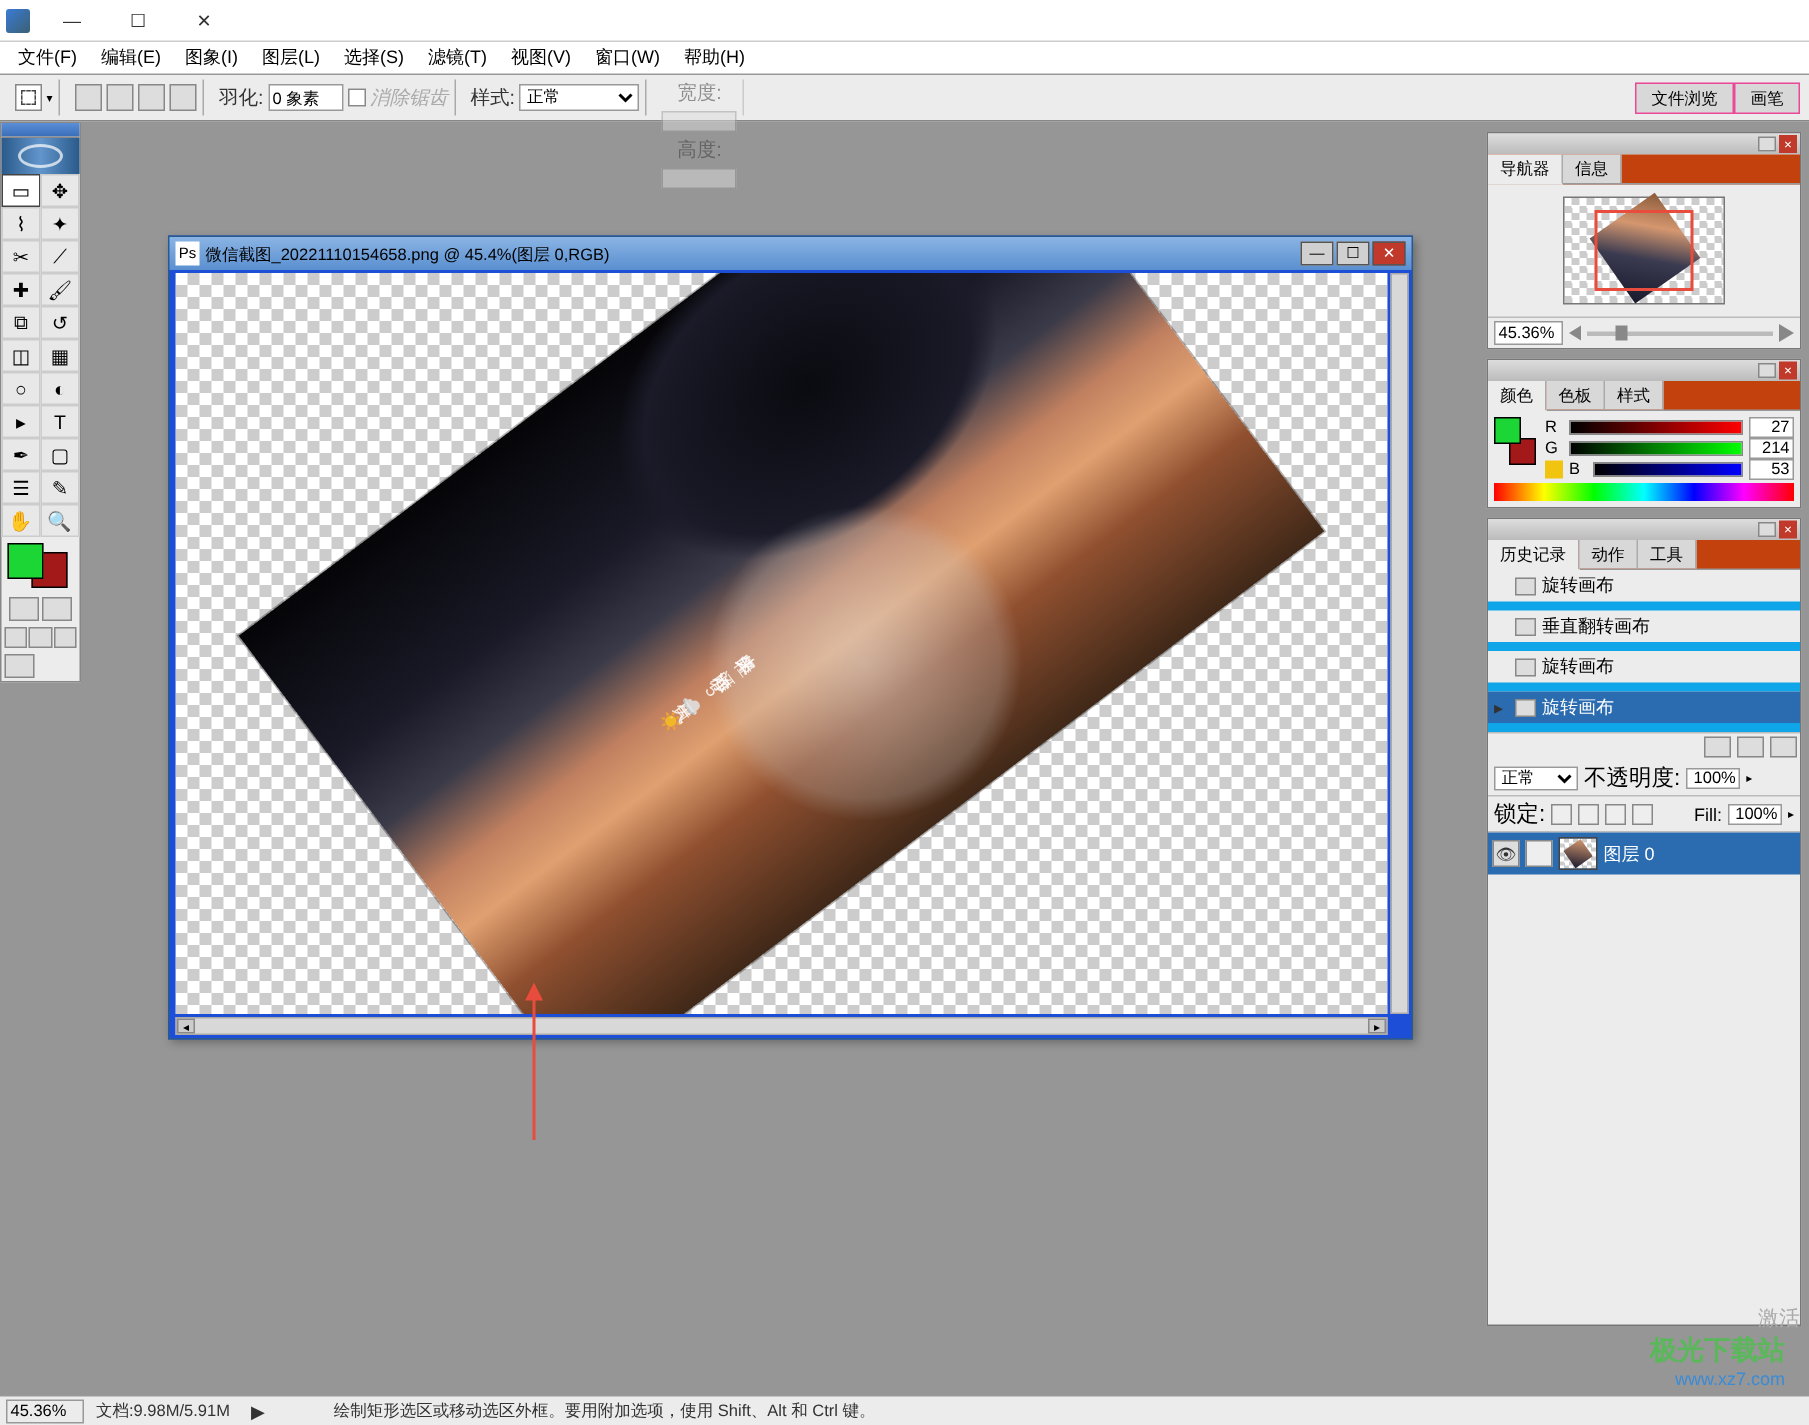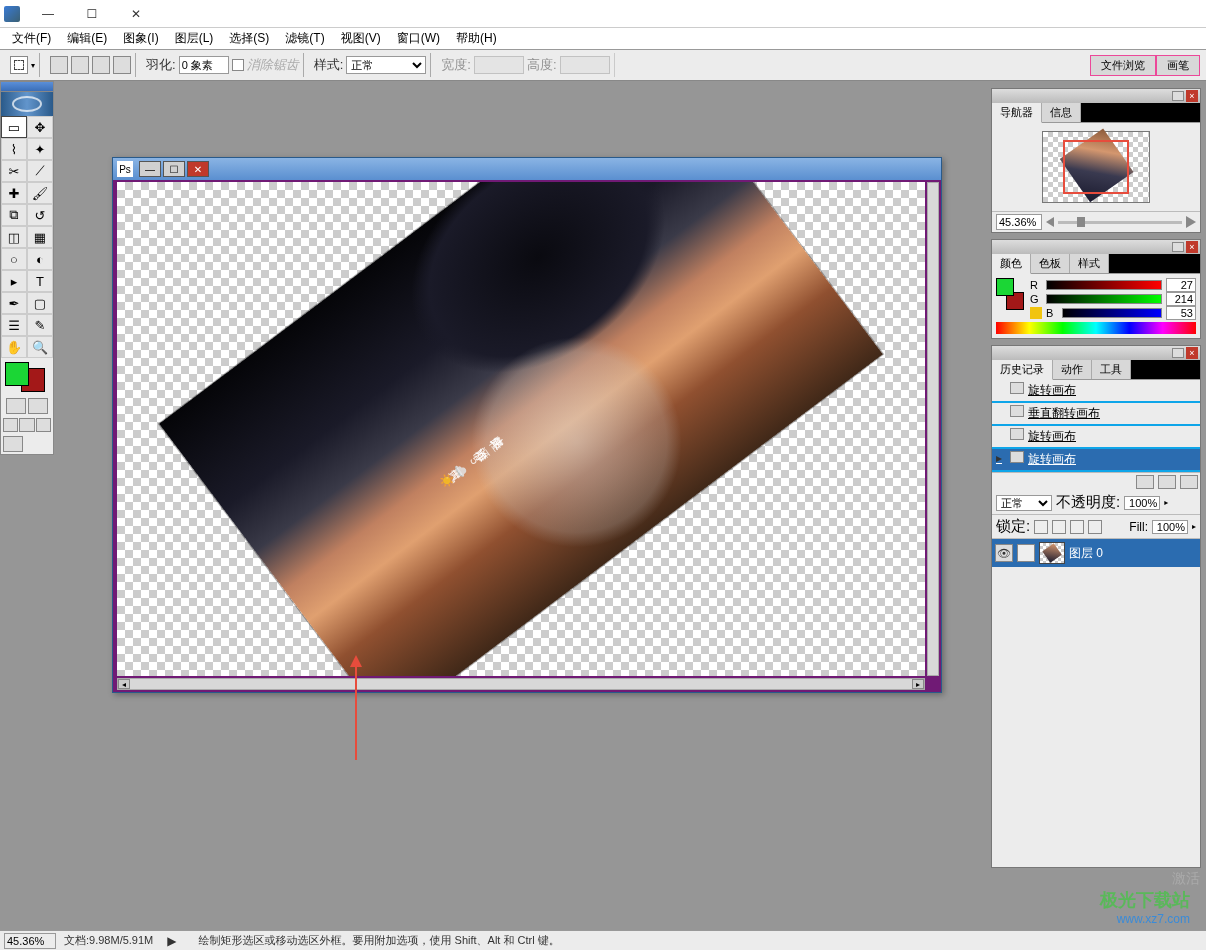--- a/index.html
+++ b/index.html
@@ -45,21 +45,21 @@
 .tb-bot { width:16px; height:14px; border:1px solid #888; background:#ddd;}
 .tb-final { display:flex; padding:2px;}
 .tb-fin-btn { width:20px; height:16px; background:#ddd; border:1px solid #888;}
 
 
 .right-panels { position: absolute; right: 5px; top: 88px; width: 210px; display: flex; flex-direction: column; gap: 6px; }
 .panel { background: #ececec; border: 1px solid #777; }
 .panel-head { height: 14px; background: linear-gradient(#ddd,#bbb); display: flex; justify-content: flex-end; align-items:center; padding:0 2px;}
 .panel-head .close-x{ width:12px; height:12px; background:#c0392b; color:#fff; font-size:9px; display:flex; align-items:center; justify-content:center;}
 .panel-head .min-x { width:12px; height:10px; border:1px solid #888; background:#ddd; margin-right:2px;}
-.panel-tabs { display: flex; background: #000000; border-bottom: 1px solid #999; }
+.panel-tabs { display: flex; background: #c2410c; border-bottom: 1px solid #999; }
 .panel-tab { padding: 2px 8px; font-size: 11px; border-right: 1px solid #aaa; background: #d8d8d8; }
 .panel-tab.active { background: #ececec; border-bottom: 1px solid #ececec; margin-bottom:-1px; font-weight: normal;}
 .panel-body { padding: 4px; }
 
 
 .nav-thumb-wrap { display:flex; justify-content:center; padding:4px;}
 .nav-thumb { width: 108px; height: 72px; background: repeating-conic-gradient(#ccc 0 25%, #fff 0 50%) 0 0/10px 10px; border: 1px solid #777; position:relative;}
 .nav-thumb-sel { position:absolute; left:20px; top:8px; right:20px; bottom:8px; border:2px solid #e74c3c;}
 .nav-thumb-img { position:absolute; left:25%; top:10%; width:50%; height:75%; background:linear-gradient(45deg,#1a1a2e 0%,#3a3a50 40%,#d4976f 70%,#8b5a3a 100%); transform: rotate(-35deg);}
 .nav-zoom-row { display:flex; align-items:center; padding: 2px 4px; gap:4px; border-top:1px solid #bbb;}
@@ -76,41 +76,41 @@
 .color-lbl{ width:12px; font-size:11px;}
 .color-bar{ flex:1; height:10px; border:1px solid #888;}
 .color-bar.r{ background:linear-gradient(to right,#000,#ff0000);}
 .color-bar.g{ background:linear-gradient(to right,#000,#00ff00);}
 .color-bar.b{ background:linear-gradient(to right,#000,#0000ff);}
 .color-val{ width:30px; height:14px; border:1px solid #999; background:#fff; font-size:11px; padding:0 2px; text-align:right;}
 .hue-strip{ height:12px; background:linear-gradient(to right,red,yellow,lime,cyan,blue,magenta,red); margin-top:2px;}
 .warn-ico{ width:12px; height:12px; background:#f1c40f; display:inline-block;}
 
 
-.hist-row { display:flex; align-items:flex-start; padding:2px 4px; gap:4px; border-bottom:2px solid #0ea5e9;text-decoration:underline;}
+.hist-row { display:flex; align-items:center; padding:2px 4px; gap:4px; border-bottom:6px solid #0ea5e9;}
 .hist-row.sel { background:#2b6cb0; color:#fff;}
 .hist-icon{ width:14px; height:12px; border:1px solid #888; background:#ddd;}
 .hist-arrow{ width:10px; color:#333;}
 .hist-footer { display:flex; justify-content:flex-end; gap:4px; padding:2px; border-top:1px solid #bbb;}
 .hist-fbtn { width:18px; height:14px; border:1px solid #888; background:#ddd;}
 
 
 .lyr-opts { display:flex; align-items:center; gap:4px; padding:2px 4px; border-bottom:1px solid #bbb;}
 .lyr-select{ width:56px; height:16px; font-size:11px; border:1px solid #999; background:#fff;}
 .lyr-op-lbl{font-size:15px;}
 .lyr-op-val{ width:36px; height:14px; font-size:11px; border:1px solid #999; background:#fff; text-align:right; padding:0 2px;}
 .lyr-lock-row{ display:flex; align-items:center; gap:4px; padding:2px 4px; border-bottom:1px solid #bbb;}
 .lyr-lock-ico{ width:14px;height:14px; border:1px solid #888; background:#eee;}
 .lyr-item{ display:flex; align-items:center; gap:4px; padding:3px; background:#2b6cb0; color:#fff;}
 .lyr-eye{ width:18px; height:18px; background:#ddd; border:1px solid #888; display:flex; align-items:center; justify-content:center; color:#333; font-size:11px;}
 .lyr-thumb{ width:26px; height:22px; background:repeating-conic-gradient(#ccc 0 25%, #fff 0 50%) 0 0/6px 6px; border:1px solid #444; position:relative;}
 .lyr-thumb::after{content:""; position:absolute; inset:15% 20%; background:linear-gradient(45deg,#1a1a2e,#d4976f); transform:rotate(-35deg);}
 
 
-.doc-window { position:absolute; left:112px; top:157px; width:830px; height:536px; background:#701a75; border:1px solid #2a5a8a; box-shadow:2px 2px 6px rgba(0,0,0,0.3);}
+.doc-window { position:absolute; left:112px; top:157px; width:830px; height:536px; background:#1d4ed8; border:1px solid #2a5a8a; box-shadow:2px 2px 6px rgba(0,0,0,0.3);}
 .doc-titlebar{ height:22px; background:linear-gradient(#8ab4e4,#5a8fd0); display:flex; align-items:center; padding:0 4px;}
 .doc-ico{width:16px;height:16px; background:#fff; margin-right:4px; display:flex; align-items:center; justify-content:center; font-size:10px;}
 .doc-title{flex:1; color:#000; font-size:11px;}
 .doc-wbtn{ width:22px; height:16px; border:1px solid #555; margin-left:2px; display:flex; align-items:center; justify-content:center; font-size:10px; background:#d0d0d0;}
 .doc-wbtn.cls{ background:#c0392b; color:#fff;}
 .doc-canvas-area{ position:absolute; left:4px; top:24px; right:16px; bottom:16px; background:repeating-conic-gradient(#ccc 0 25%, #fff 0 50%) 0 0/16px 16px; overflow:hidden;}
 .doc-img{ position:absolute; left:50%; top:42%; width:620px; height:380px; background:
   radial-gradient(circle at 52% 70%, rgba(220,220,220,0.5) 0, rgba(200,200,200,0.25) 90px, transparent 105px),
   radial-gradient(ellipse at 65% 25%, #0a0a10 0, #1a1a28 120px, transparent 140px),
   linear-gradient(to bottom, #050508 0%, #1a1a28 28%, #3a3a48 42%, #c08060 55%, #e0a070 65%, #905030 78%, #402818 100%);
@@ -123,21 +123,21 @@
 .scr-track{flex:1;}
 
 
 .red-arrow{ position:absolute; left:355px; top:665px; width:2px; height:95px; background:#e74c3c;}
 .red-arrow::before{ content:""; position:absolute; left:-5px; top:-10px; width:0; height:0; border-left:6px solid transparent; border-right:6px solid transparent; border-bottom:12px solid #e74c3c;}
 
 
 .statusbar{ position:absolute; left:0; bottom:0; width:100%; height:20px; background:#ececec; border-top:1px solid #999; display:flex; align-items:center; padding:0 4px; gap:8px;}
 .status-zoom{ width:52px; border:1px solid #999; padding:1px 2px; font-size:11px;}
 .status-doc{ font-size:11px; color:#333;}
-.status-hint{ font-size:11px; color:#333; margin-left:8px;}
+.status-hint{ font-size:11px; color:#333; margin-left:32px;}
 .status-play{ color:#333; margin:0 6px;}
 
 
 .watermark{ position:absolute; right:16px; bottom:24px; text-align:right; color:#5ab85a; font-size:14px;}
 .watermark .big{ font-size:18px; font-weight:bold;}
 .watermark .url{ color:#3a8bd8; font-size:12px;}
 .activ{ position:absolute; right:6px; top:870px; color:#aaa; font-size:14px;}
 </style>
 </head>
 <body>
@@ -177,21 +177,21 @@
   <div class="opt-group">
     <span class="opt-label">羽化:</span>
     <input class="opt-input" value="0 象素" style="">
     <span class="opt-check"></span>
     <span class="opt-label" style="color:#aaa;font-style:italic;">消除锯齿</span>
   </div>
   <div class="opt-group">
     <span class="opt-label">样式:</span>
     <select class="opt-select"><option>正常</option></select>
   </div>
-  <div class="opt-group" style="opacity:0.5;">
+  <div class="opt-group" style="opacity:0.5;flex-direction:column;">
     <span class="opt-label">宽度:</span>
     <input class="opt-input disabled" style="">
     <span class="opt-label">高度:</span>
     <input class="opt-input disabled" style="">
   </div>
   <div class="file-tabs">
     <div class="file-tab">文件浏览</div>
     <div class="file-tab">画笔</div>
   </div>
 </div>
@@ -239,20 +239,21 @@
     <div class="tb-bot"></div>
   </div>
   <div class="tb-final">
     <div class="tb-fin-btn"></div>
   </div>
 </div>
 
 <div class="doc-window">
   <div class="doc-titlebar">
     <div class="doc-ico">Ps</div>
+    <div class="doc-title">微信截图_20221110154658.png @ 45.4%(图层 0,RGB)</div>
     <div class="doc-wbtn">—</div>
     <div class="doc-wbtn">☐</div>
     <div class="doc-wbtn cls">✕</div>
   </div>
   <div class="doc-canvas-area">
     <div class="doc-img">
       <div class="txt">生来即轻 还时亦净
 5日天气☁️☀️</div>
     </div>
   </div>

